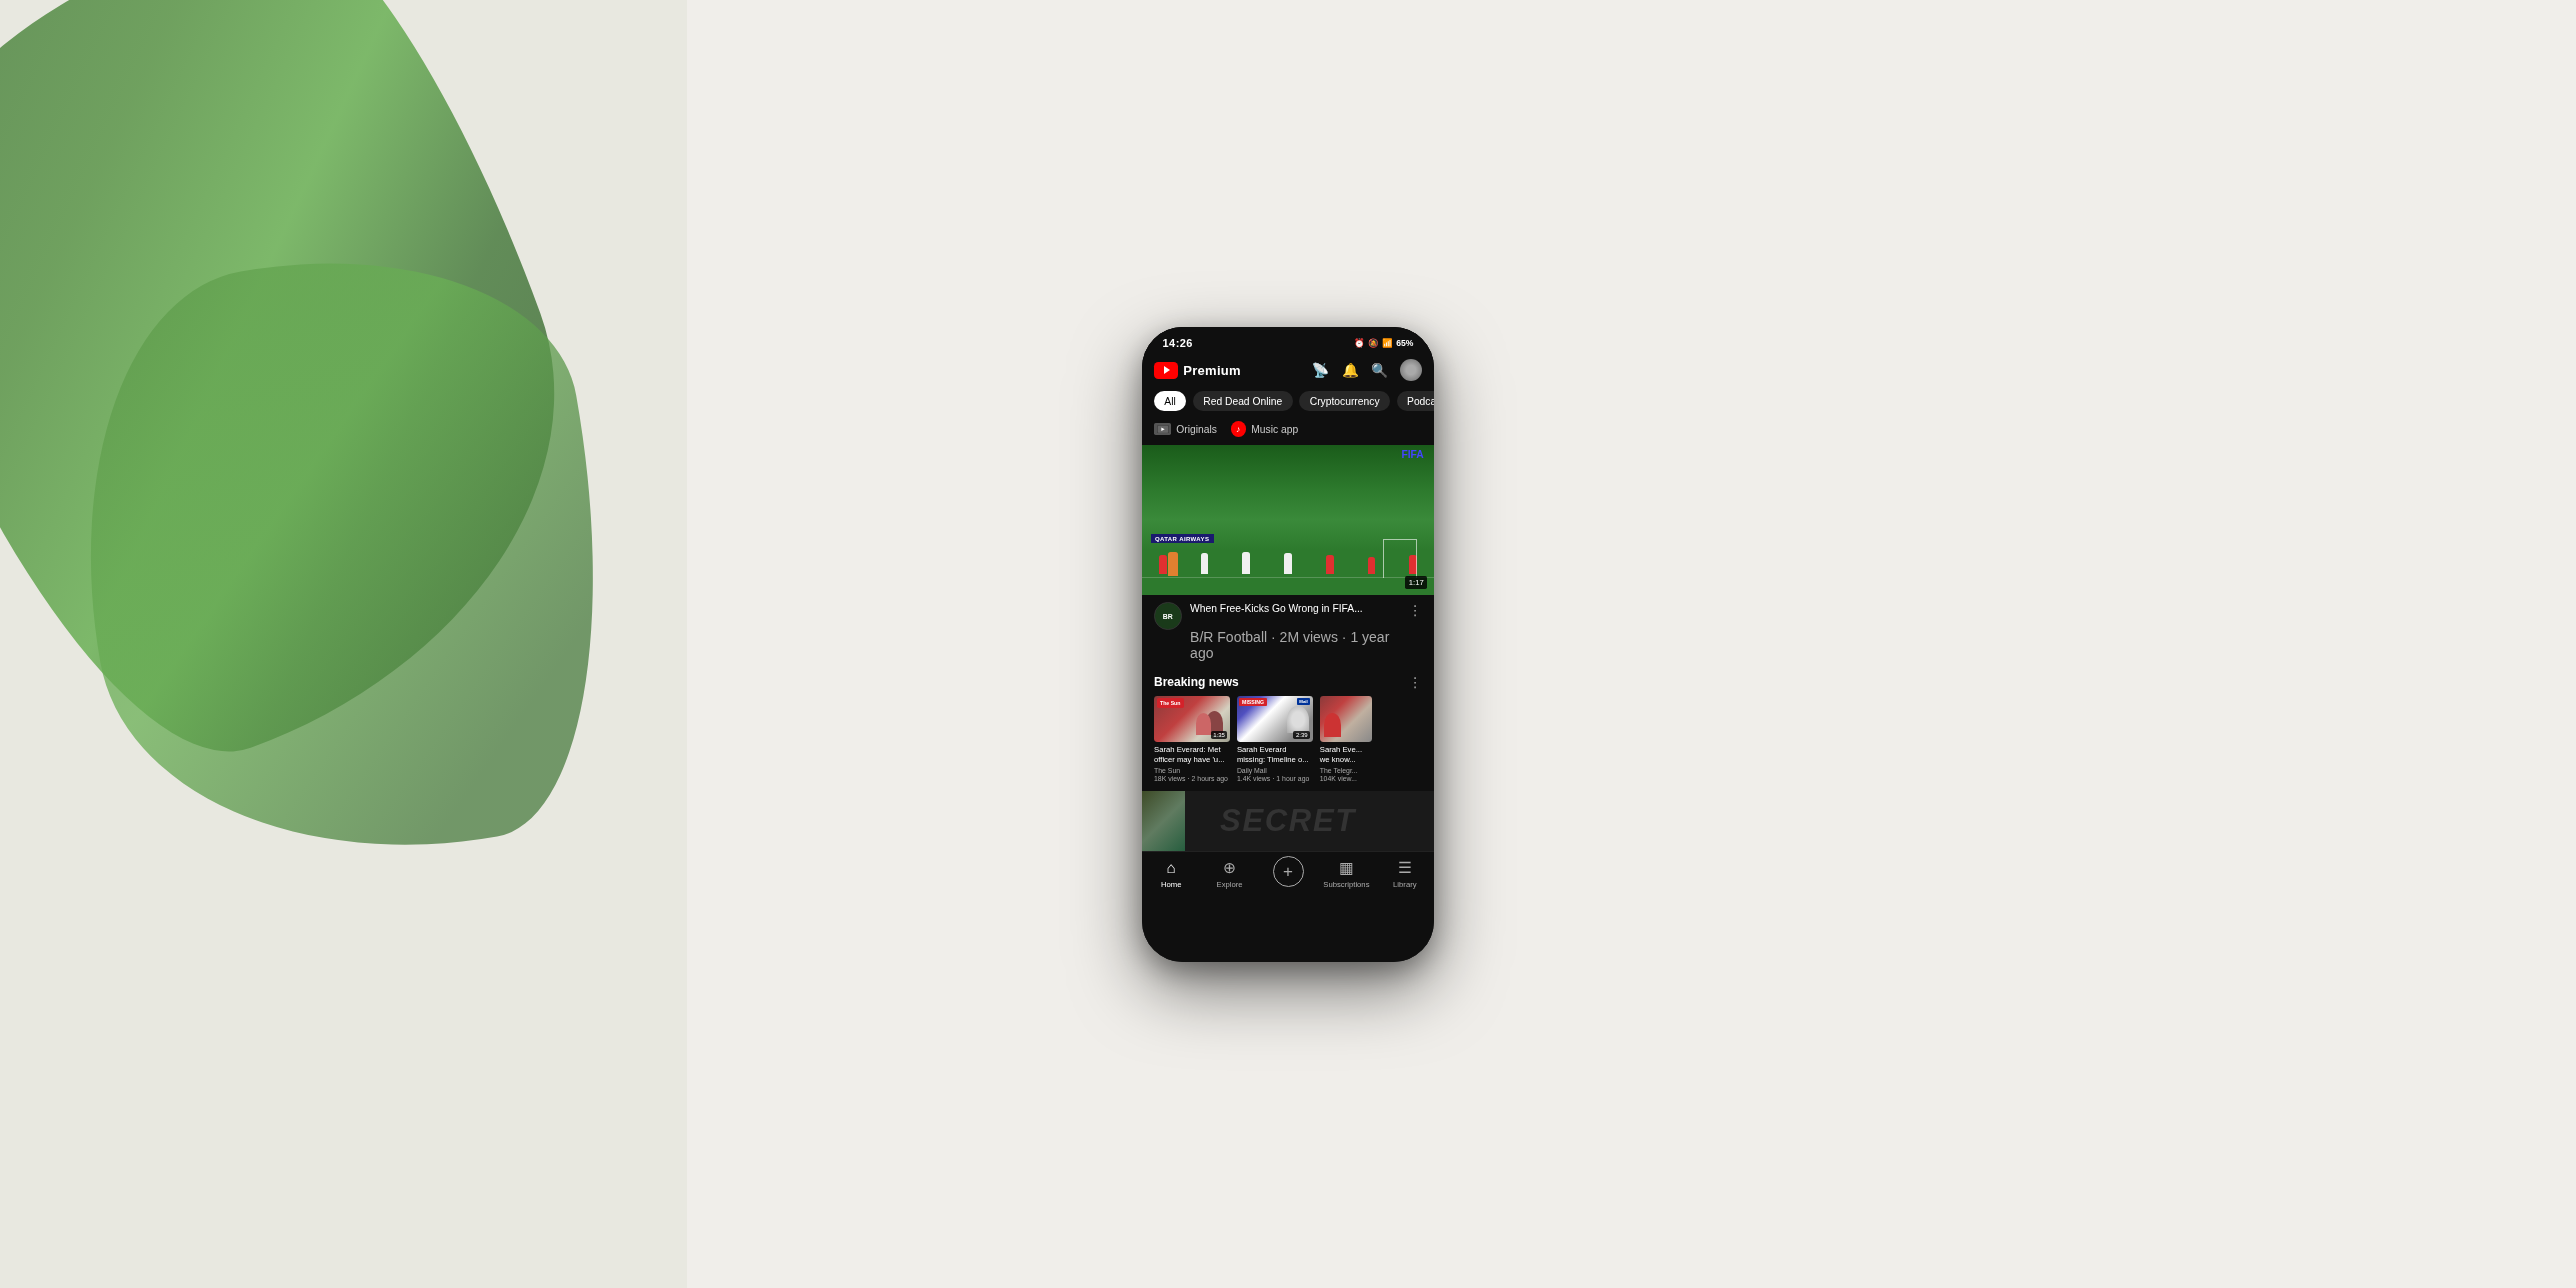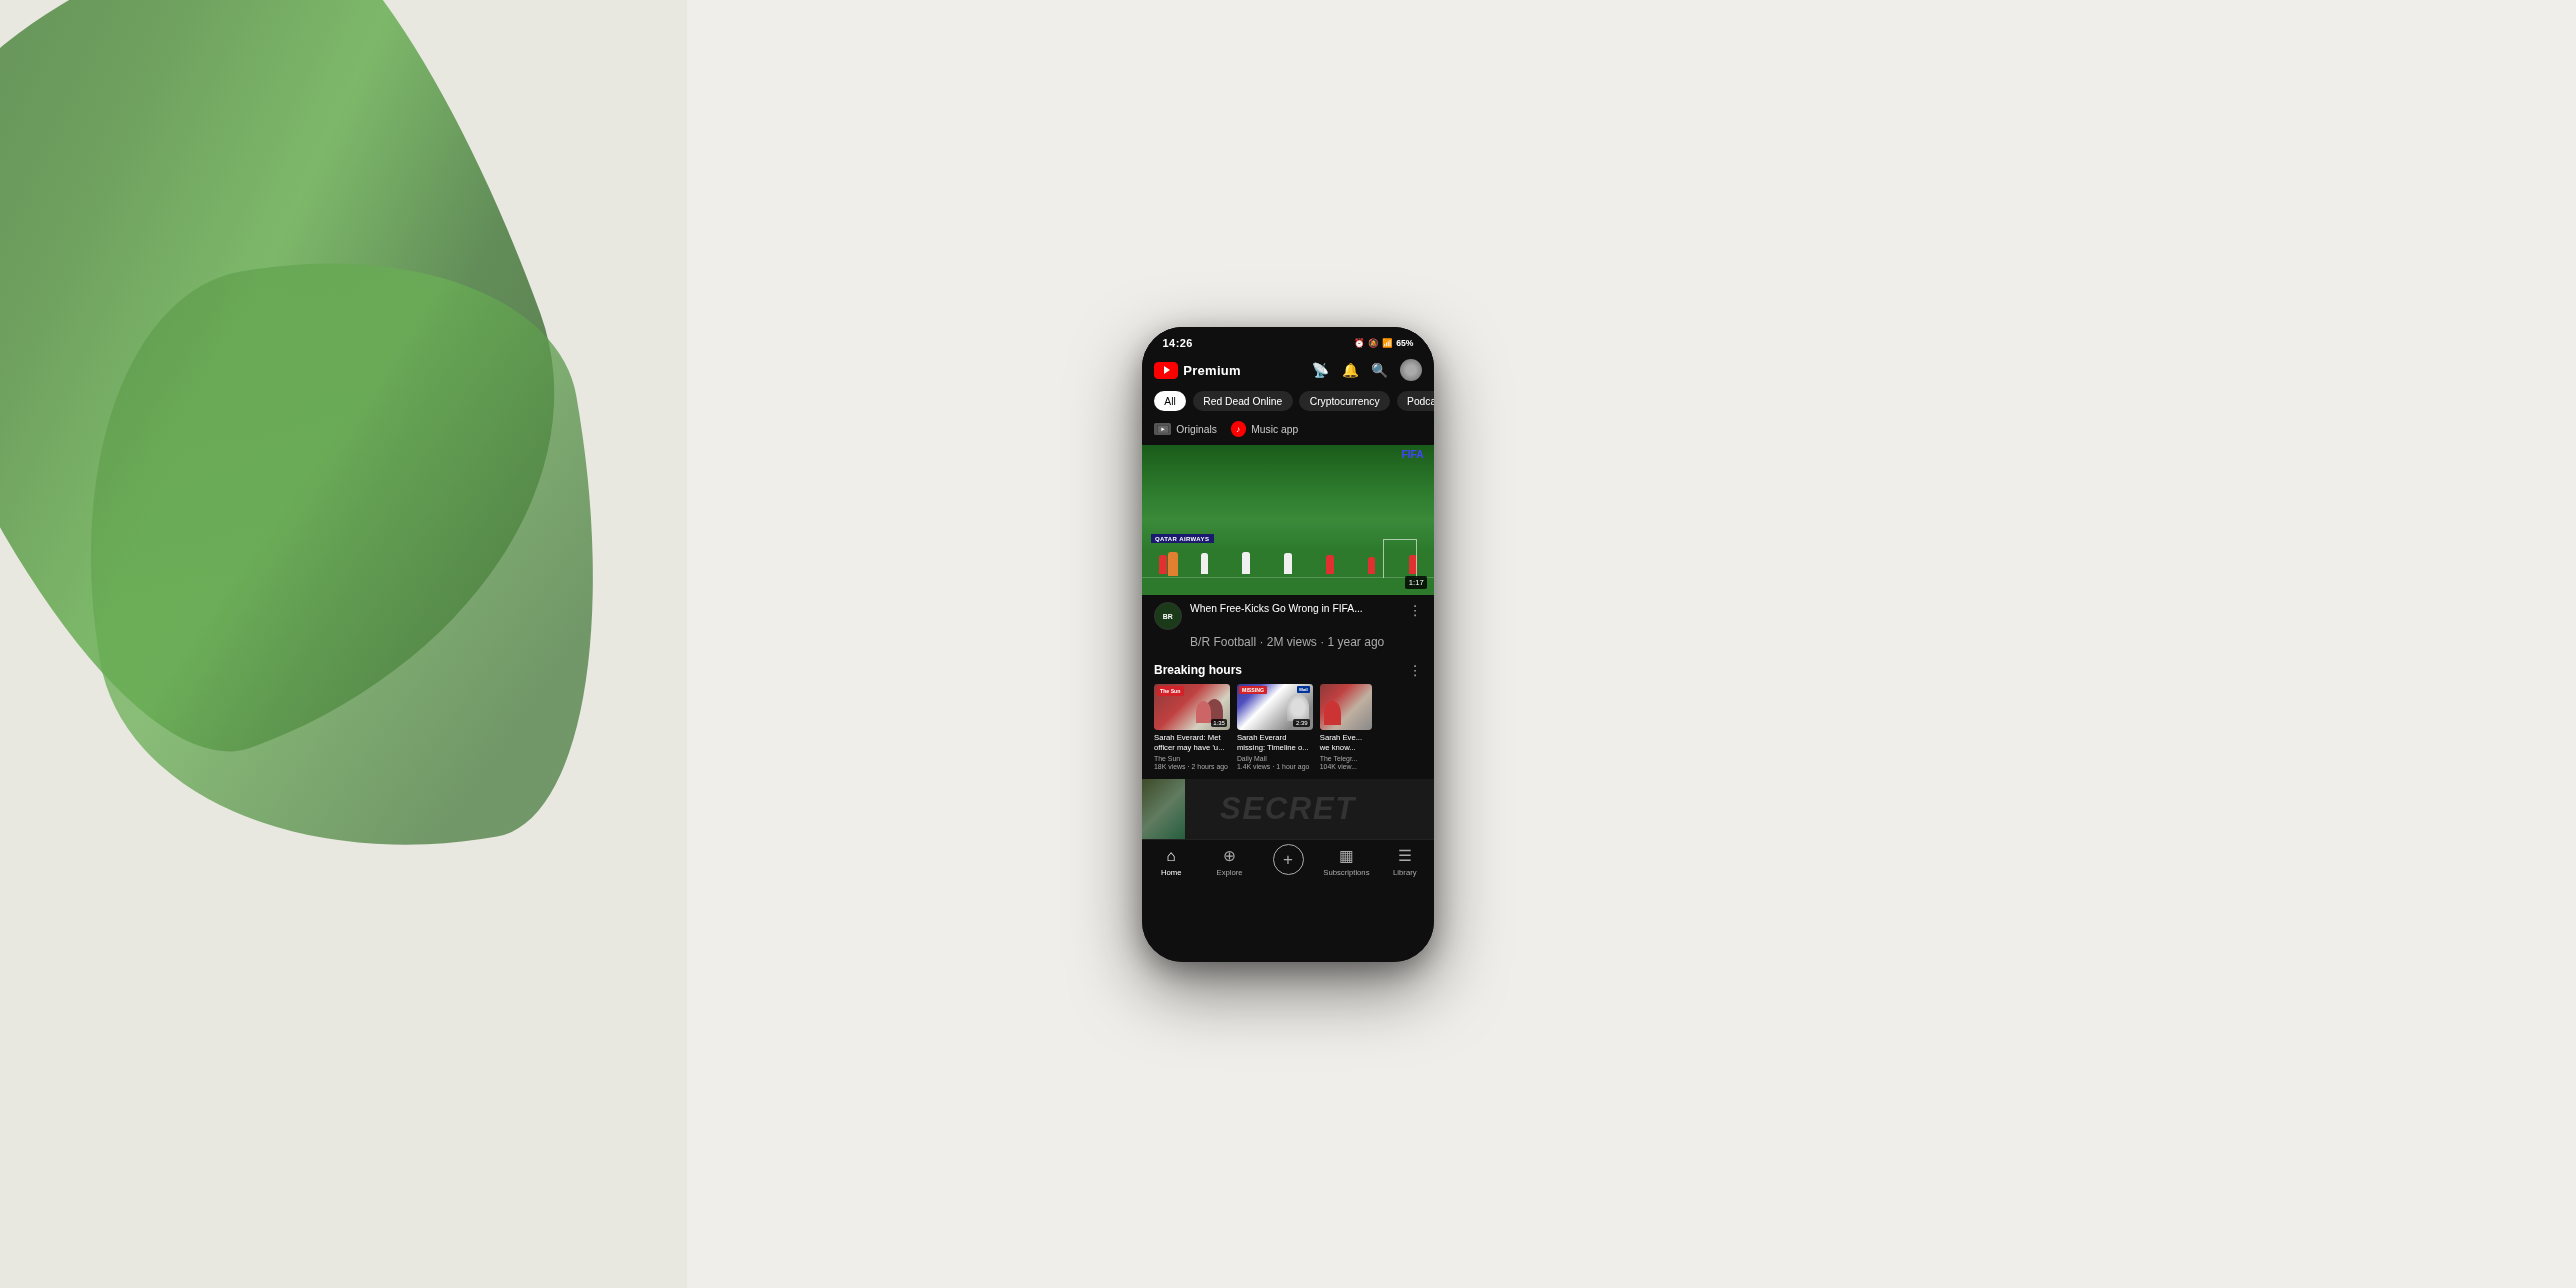--- a/index.html
+++ b/index.html
@@ -324,22 +324,22 @@
       flex: 1;
     }
     .video-title {
       color: #fff;
       font-size: 10.3px;
       font-weight: 500;
       line-height: 1.3;
     }
     .video-subtitle {
       color: #aaa;
-      font-size: 12px;
-      margin-top: 19px;
+      font-size: 14px;
+      margin-top: 13px;
     }
     .video-more {
       color: #aaa;
       font-size: 13.7px;
       cursor: pointer;
     }
 
     
     .section-header {
       display: flex;
@@ -603,21 +603,21 @@
             <span> · </span>
             <span>2M views</span>
             <span> · </span>
             <span>1 year ago</span>
           </div>
         </div>
         <div class="video-more">⋮</div>
       </div>
 
       <div class="section-header">
-        <span class="section-title">Breaking hours</span>
+        <span class="section-title">Breaking news</span>
         <span class="section-more">⋮</span>
       </div>
 
       <div class="thumb-row">
 
         <div class="thumb-item">
           <div class="thumb-img thumb-img-bg1">
 
             <div style="position:absolute;top:2.6px;left:2.6px;background:#d4222a;color:#fff;font-size:5.2px;font-weight:bold;padding:1.7px 3.4px;border-radius:1.7px;">The Sun</div>
 

